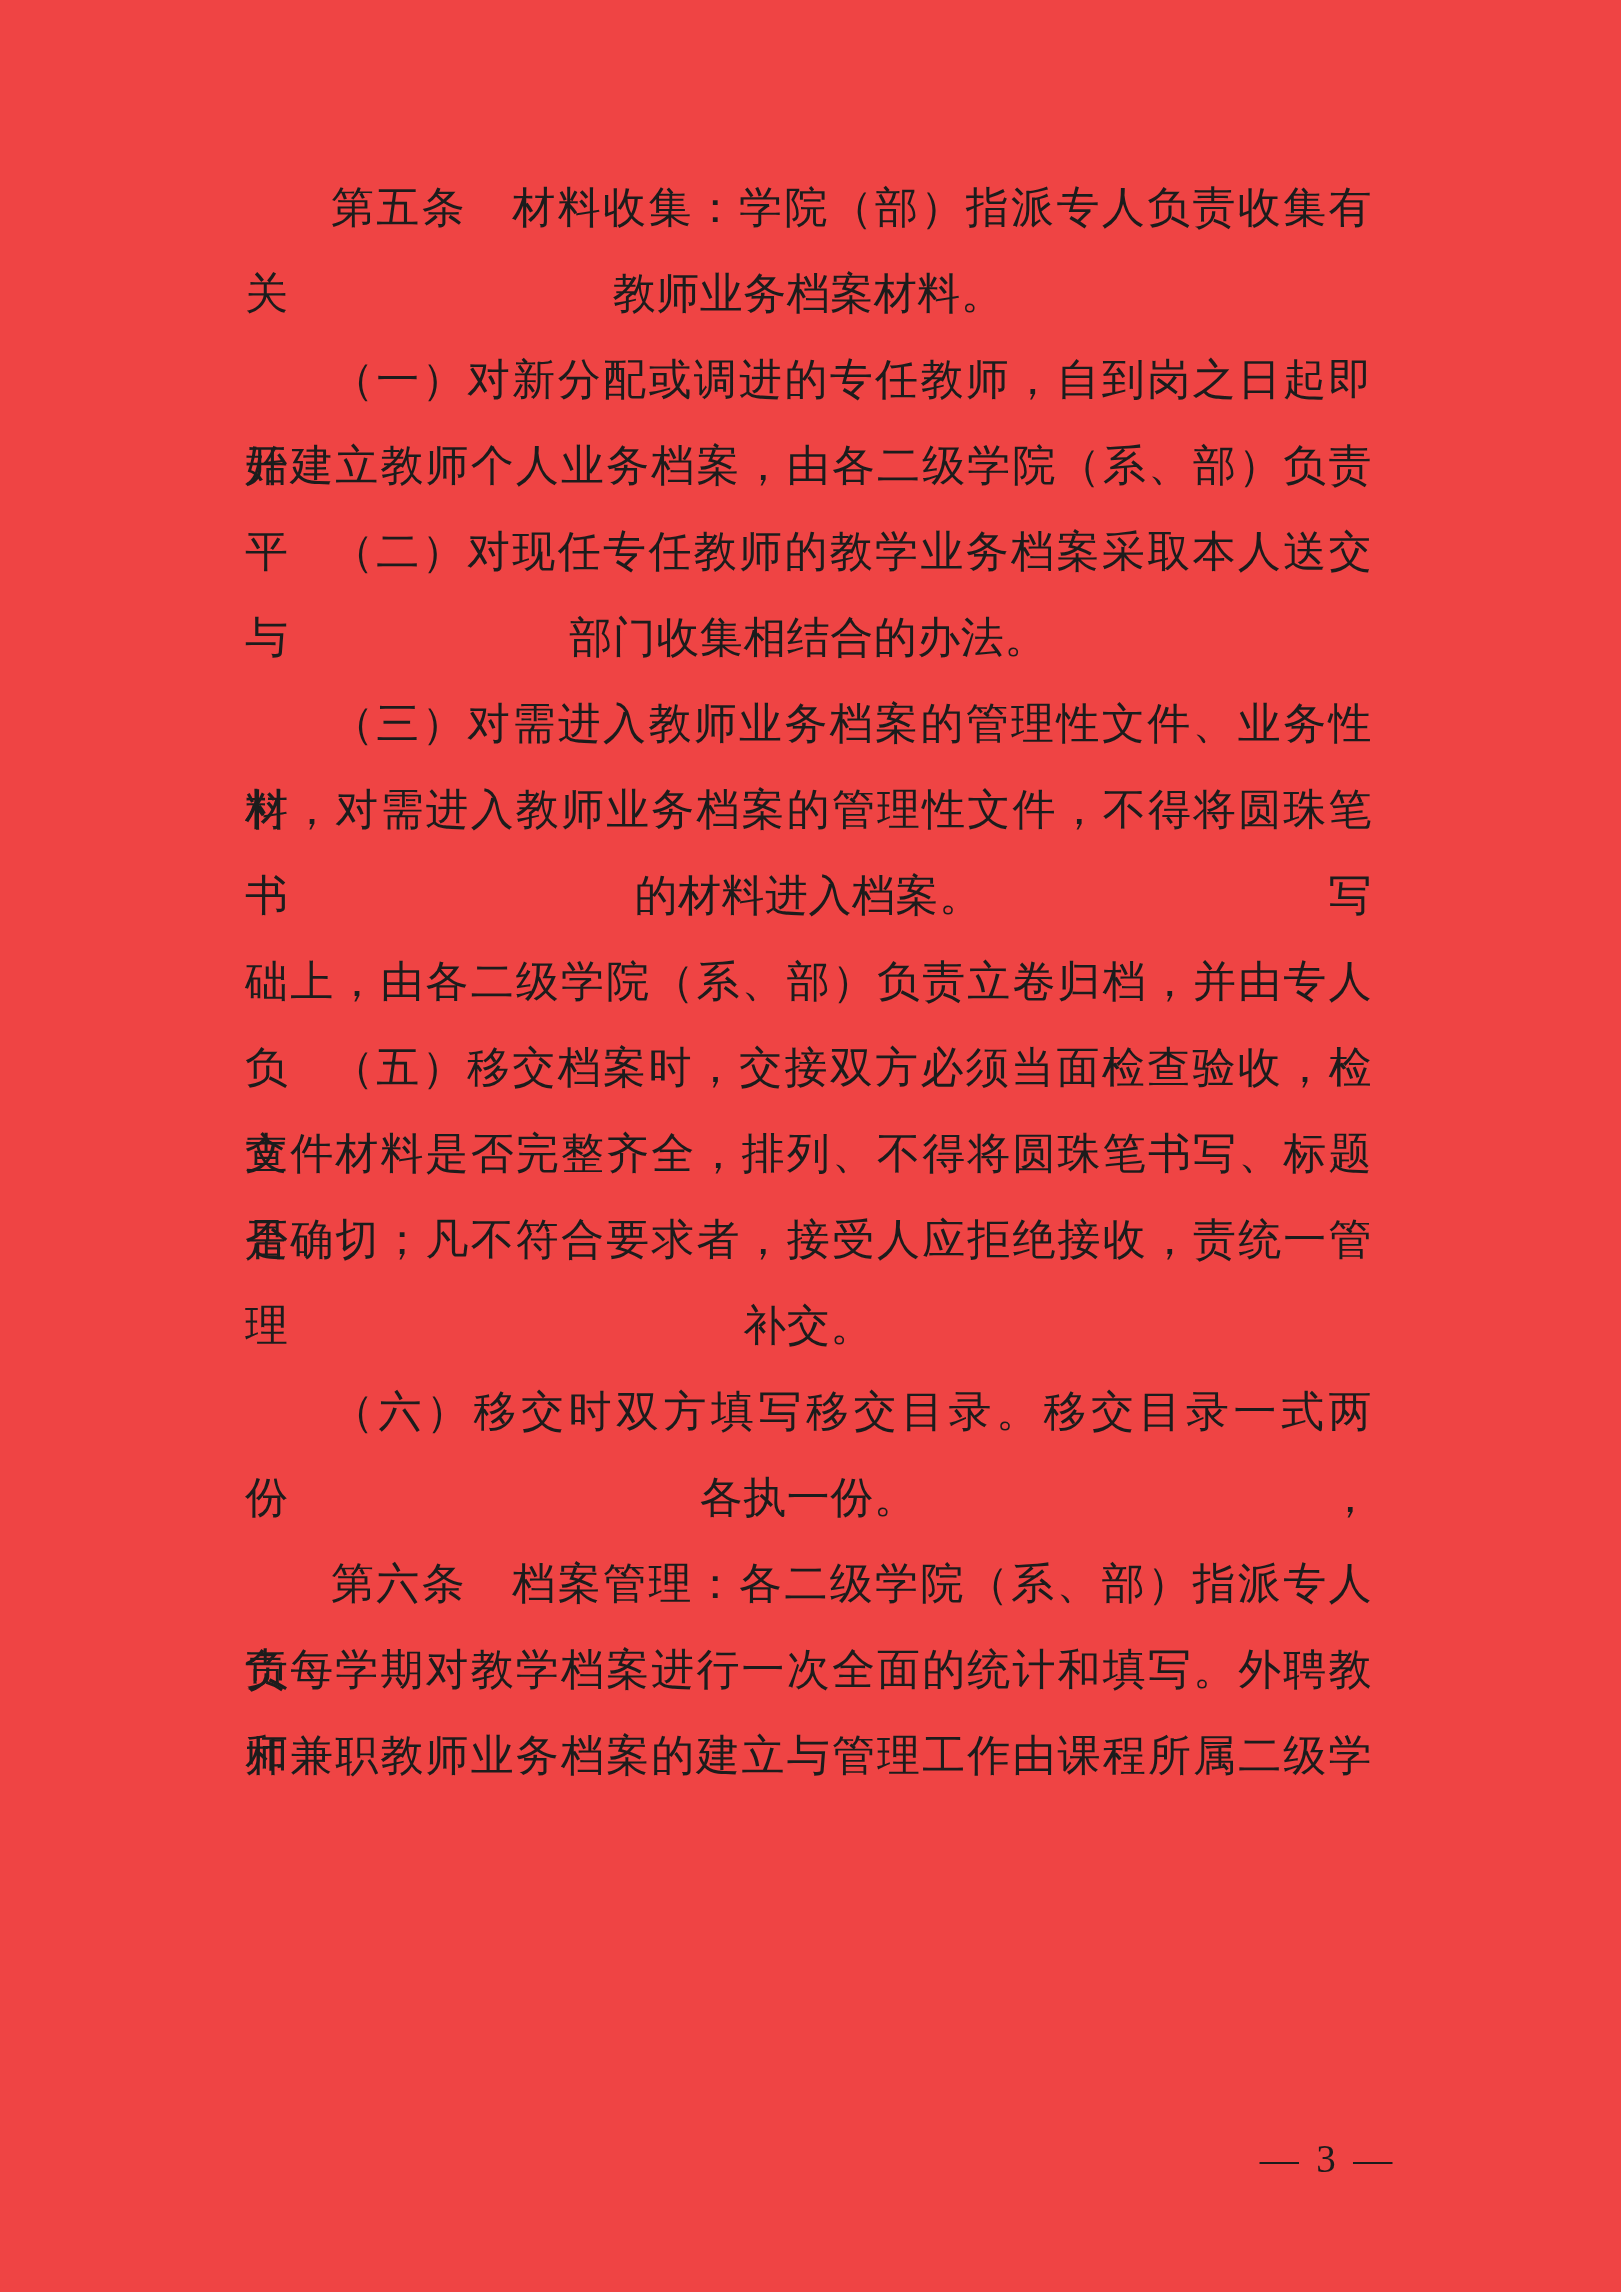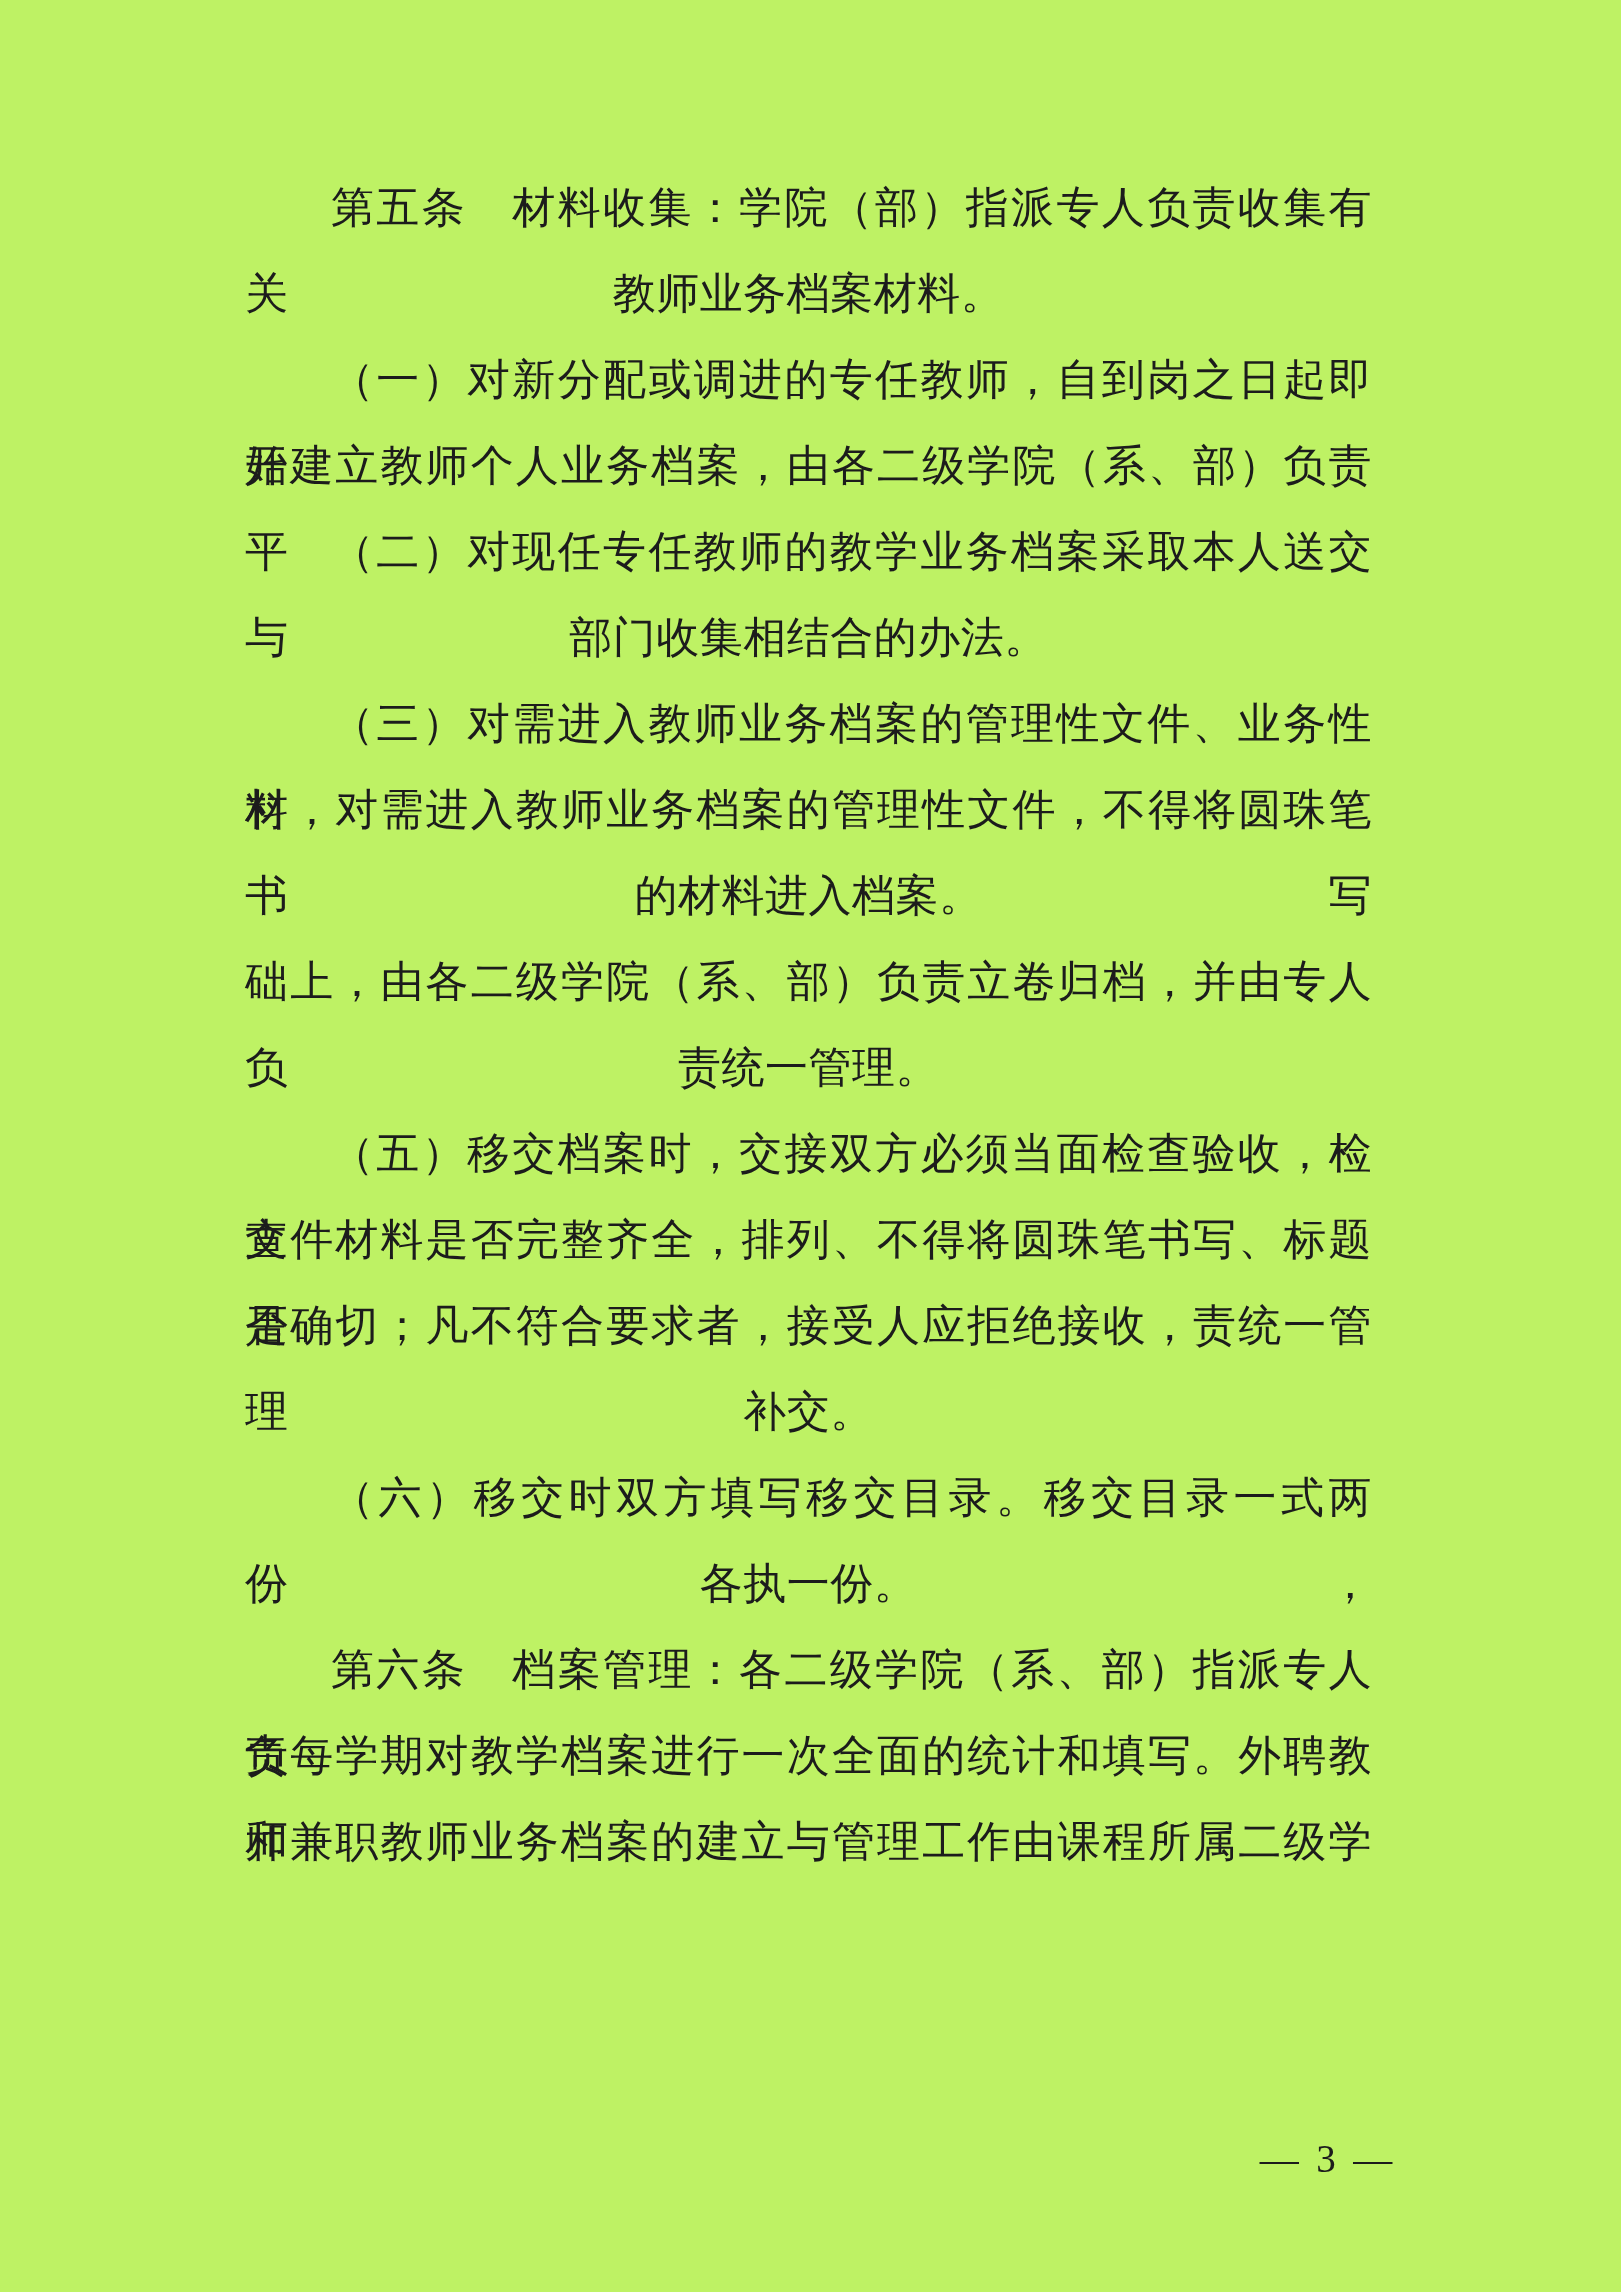--- a/index.html
+++ b/index.html
@@ -5,21 +5,21 @@
   html, body {
     margin: 0;
     padding: 0;
     background: #888;
   }
   .page {
     position: relative;
     width: 1621px;
     height: 2293px;
     margin: 0 auto;
-    background: #bef264;
+    background: #ef4444;
     overflow: hidden;
     font-family: "Liberation Serif", "DejaVu Serif", serif;
     color: #1c1c1c;
   }
   .textblock {
     position: absolute;
     left: 245px;
     top: 165px;
     width: 1127px;
   }
@@ -60,21 +60,20 @@
       <div class="line indent full">第五条　材料收集：学院（部）指派专人负责收集有关</div>
       <div class="line">教师业务档案材料。</div>
       <div class="line indent full">（一）对新分配或调进的专任教师，自到岗之日起即开</div>
       <div class="line full">始建立教师个人业务档案，由各二级学院（系、部）负责平</div>
       <div class="line indent full">（二）对现任专任教师的教学业务档案采取本人送交与</div>
       <div class="line">部门收集相结合的办法。</div>
       <div class="line indent full">（三）对需进入教师业务档案的管理性文件、业务性材</div>
       <div class="line full">料，对需进入教师业务档案的管理性文件，不得将圆珠笔书写</div>
       <div class="line">的材料进入档案。</div>
       <div class="line full">础上，由各二级学院（系、部）负责立卷归档，并由专人负</div>
-      <div class="line">责统一管理。</div>
       <div class="line indent full">（五）移交档案时，交接双方必须当面检查验收，检查</div>
       <div class="line full">文件材料是否完整齐全，排列、不得将圆珠笔书写、标题是</div>
       <div class="line full">否确切；凡不符合要求者，接受人应拒绝接收，责统一管理</div>
       <div class="line">补交。</div>
       <div class="line indent full">（六）移交时双方填写移交目录。移交目录一式两份，</div>
       <div class="line">各执一份。</div>
       <div class="line indent full">第六条　档案管理：各二级学院（系、部）指派专人负</div>
       <div class="line full">责每学期对教学档案进行一次全面的统计和填写。外聘教师</div>
       <div class="line full">和兼职教师业务档案的建立与管理工作由课程所属二级学</div>
     </div>

